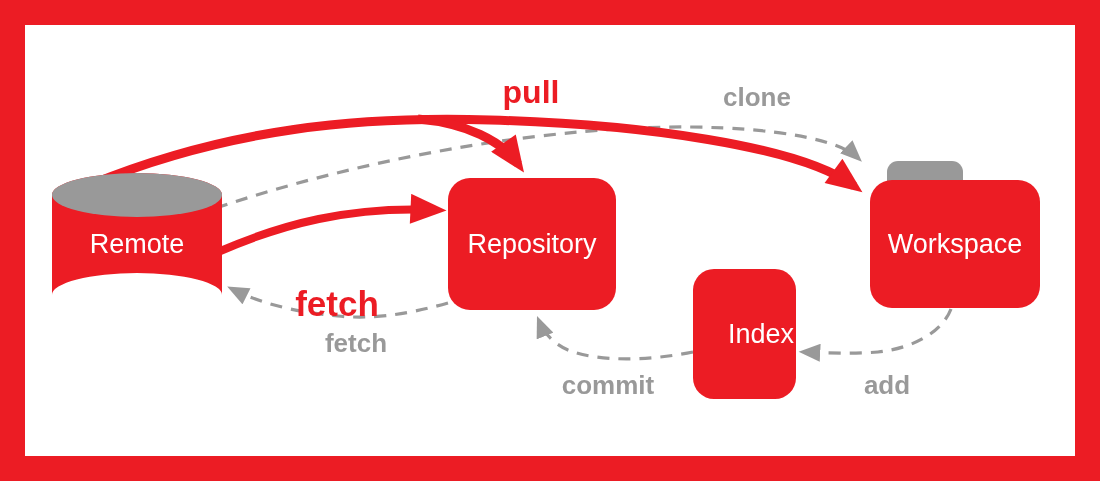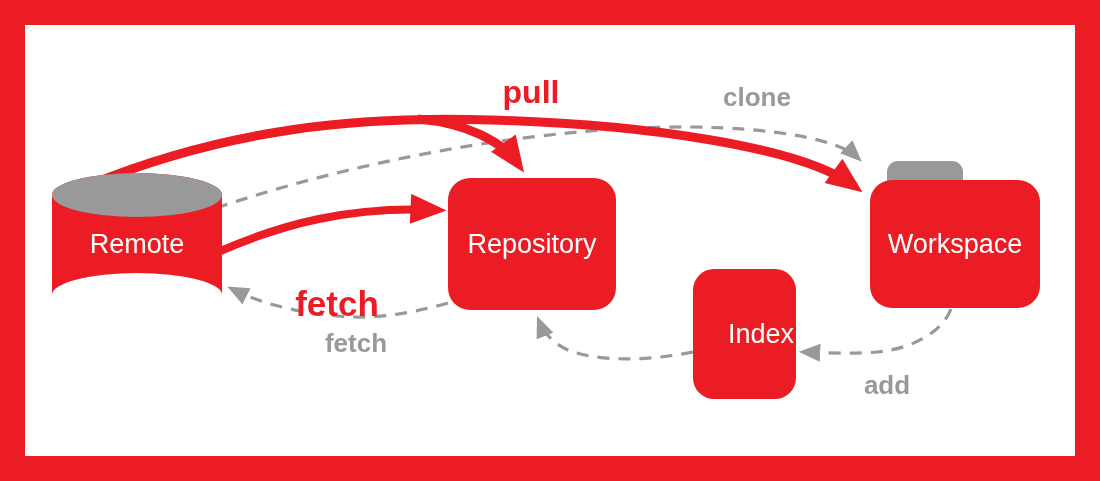--- a/index.html
+++ b/index.html
@@ -79,14 +79,15 @@
 
   <div class="lbl node-lbl" style="left:112px;top:219px">Remote</div>
   <div class="lbl node-lbl" style="left:507px;top:219px">Repository</div>
   <div class="lbl node-lbl" style="left:930px;top:219px">Workspace</div>
   <div class="lbl node-lbl" style="left:736px;top:309px">Index</div>
 
   <div class="lbl edge-lbl red big" style="left:506px;top:67px">pull</div>
   <div class="lbl edge-lbl" style="left:732px;top:72px">clone</div>
   <div class="lbl edge-lbl red fetch" style="left:312px;top:230px">fetch</div>
   <div class="lbl edge-lbl" style="left:331px;top:318px">fetch</div>
+  <div class="lbl edge-lbl" style="left:583px;top:360px">commit</div>
   <div class="lbl edge-lbl" style="left:862px;top:360px">add</div>
 </div>
 
 </body></html>

